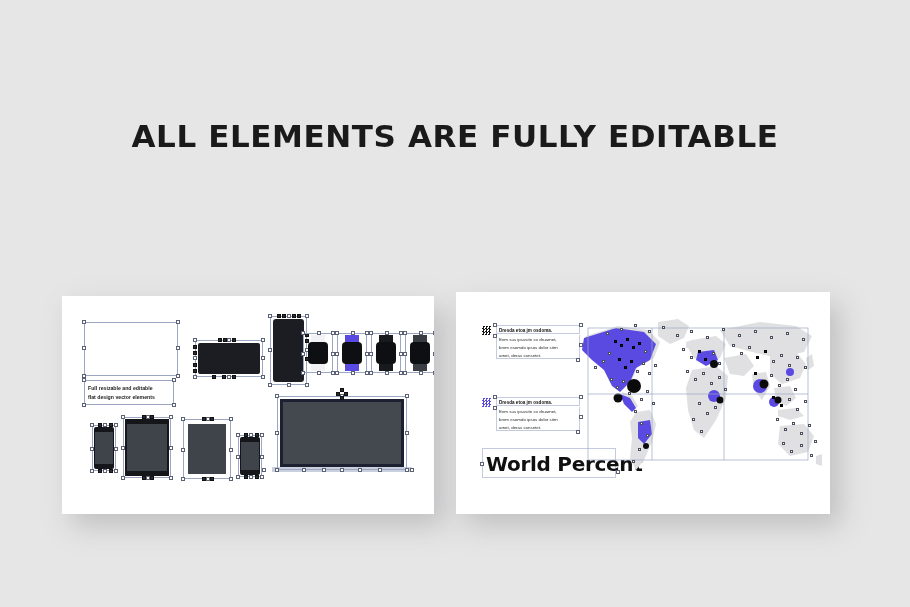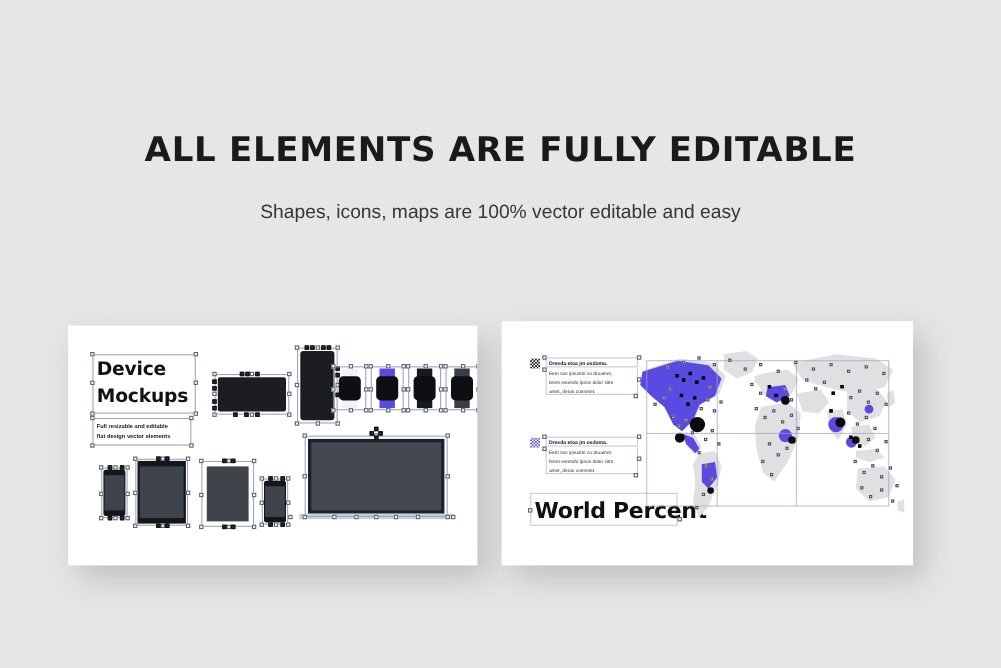--- a/index.html
+++ b/index.html
@@ -168,36 +168,31 @@
     box-sizing: border-box;
   }
   .node.solid { background: #1b1b1b; border-color: #000; }
 </style>
 </head>
 <body>
 
 <div class="headline">ALL ELEMENTS ARE FULLY EDITABLE</div>
 
 <div class="subhead">
-  <span class="l1">Shapes, icons, maps are 100% vector editable and easy</span>
 </div>
 
 <div class="card" id="card-left">
 
   <div class="selbox" style="left:22px;top:26px;width:94px;height:54px;">
     <div class="hnd" style="left:-3px;top:-3px;"></div>
     <div class="hnd" style="right:-3px;top:-3px;"></div>
     <div class="hnd" style="left:-3px;bottom:-3px;"></div>
     <div class="hnd" style="right:-3px;bottom:-3px;"></div>
     <div class="hnd" style="left:-3px;top:23px;"></div>
     <div class="hnd" style="right:-3px;top:23px;"></div>
-  </div>
-  <div class="dev-title">
-    <div>Device</div>
-    <div>Mockups</div>
   </div>
 
   <div class="selbox" style="left:22px;top:84px;width:90px;height:25px;">
     <div class="hnd" style="left:-3px;top:-3px;"></div>
     <div class="hnd" style="right:-3px;top:-3px;"></div>
     <div class="hnd" style="left:-3px;bottom:-3px;"></div>
     <div class="hnd" style="right:-3px;bottom:-3px;"></div>
   </div>
   <div class="dev-sub">
     <div>Full resizable and editable</div>

